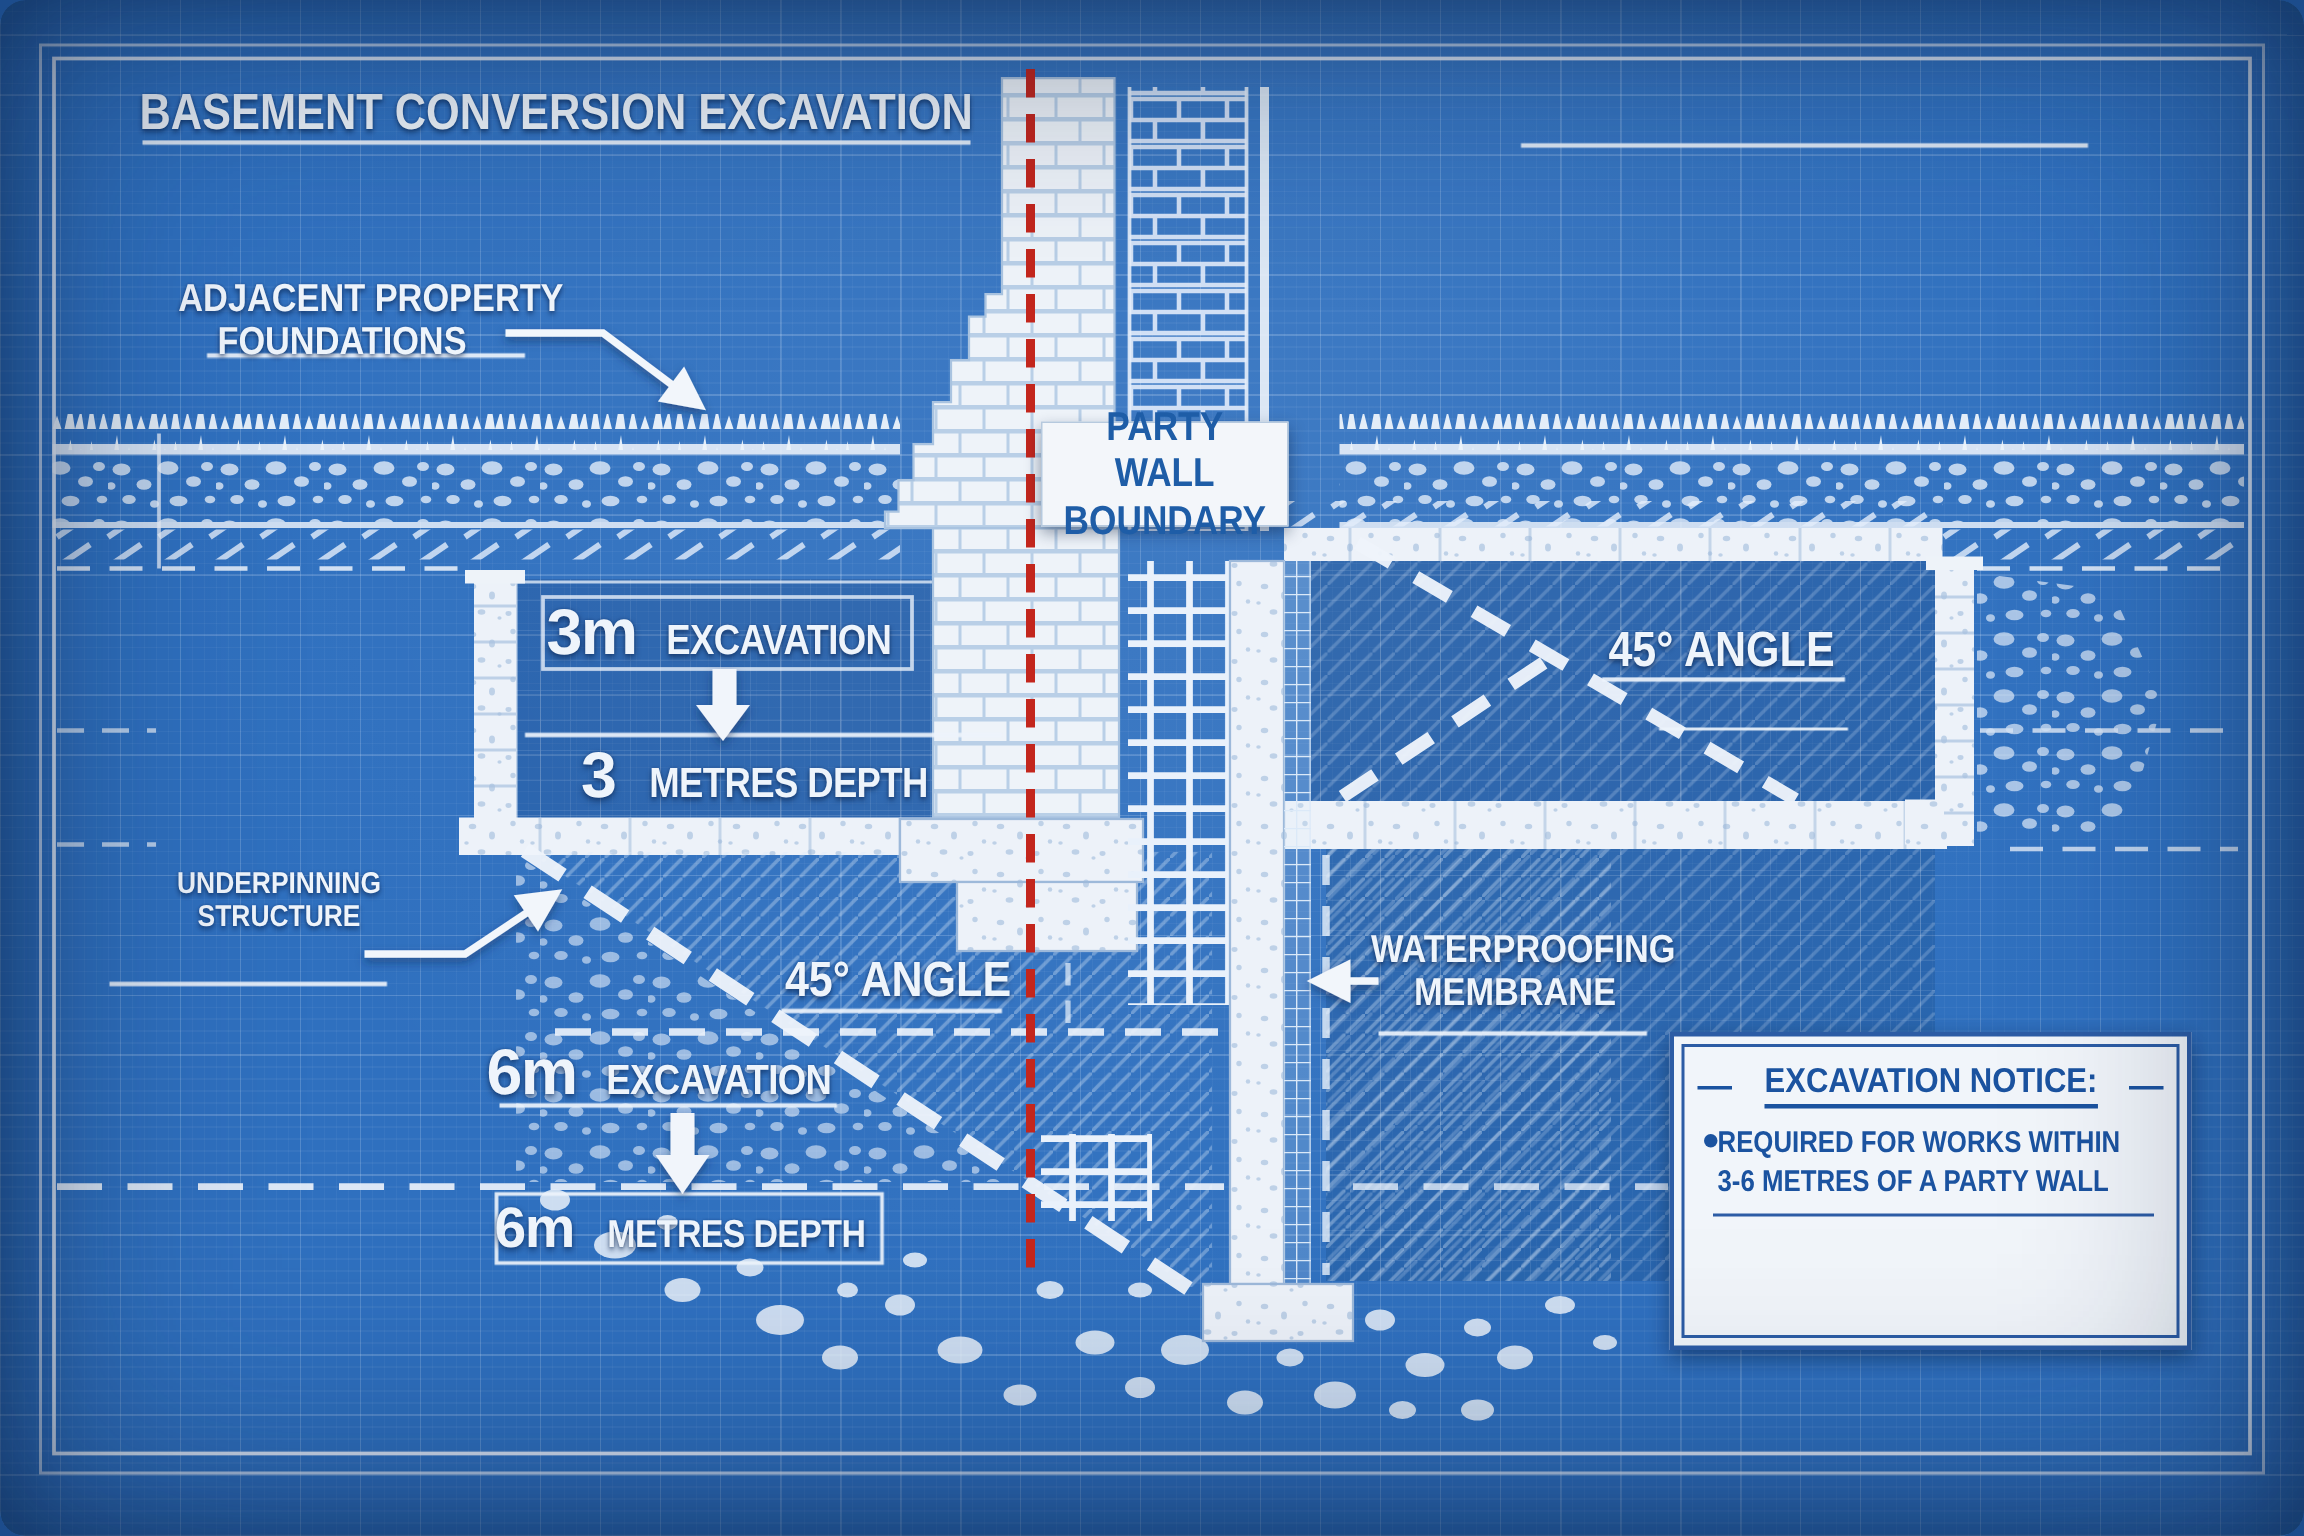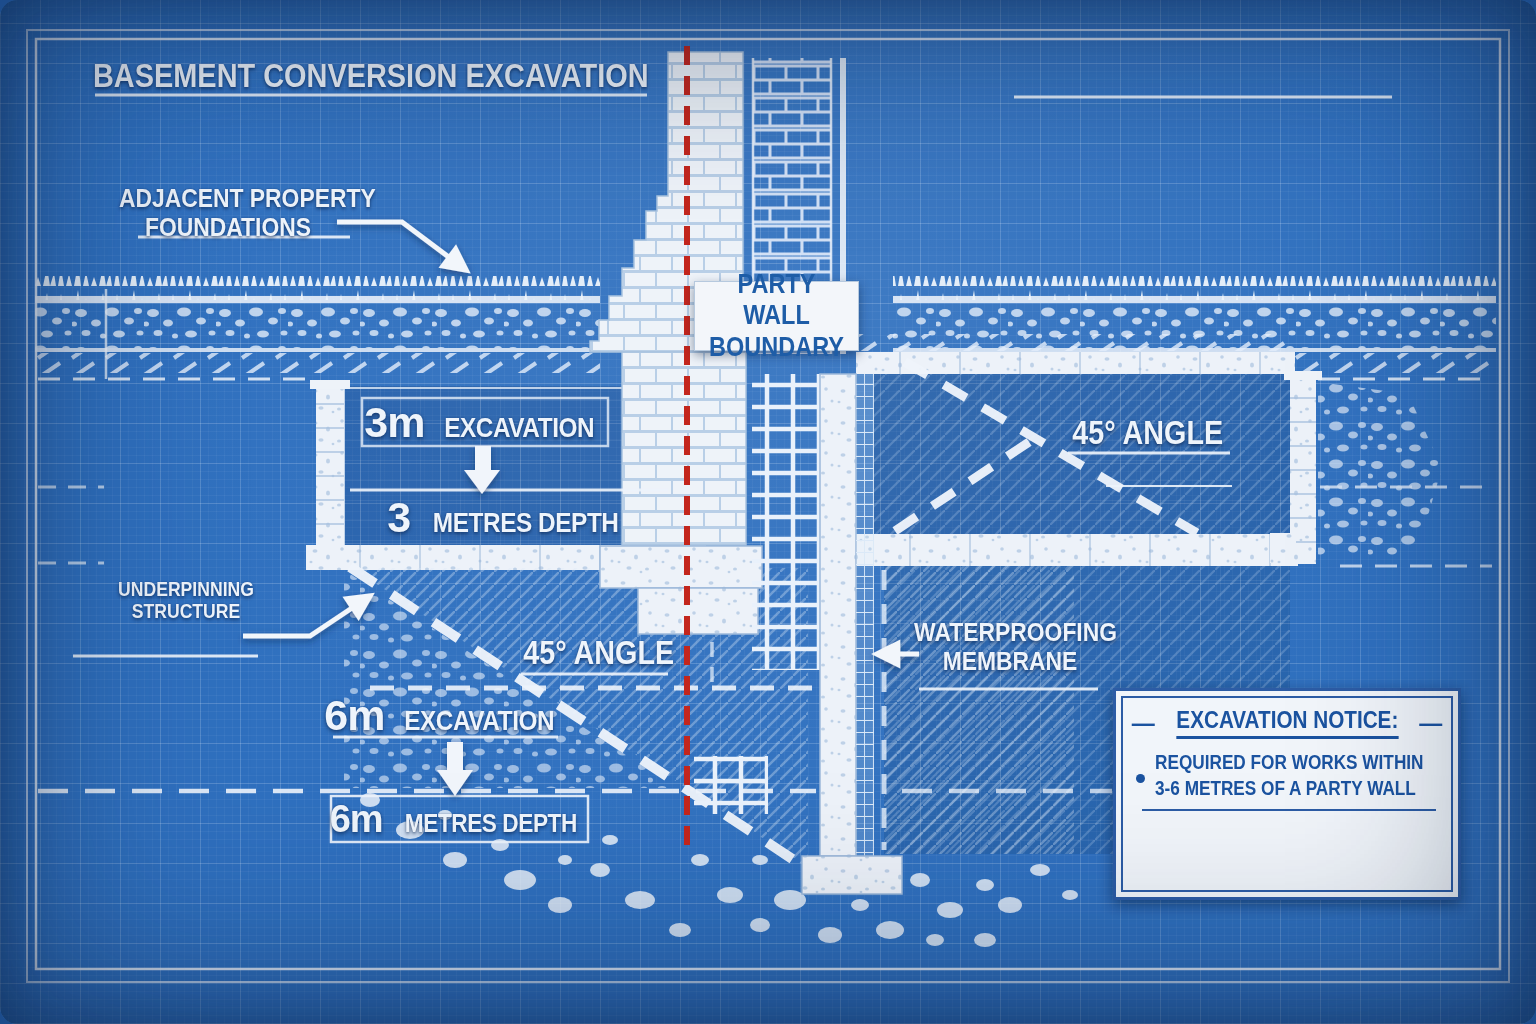--- a/index.html
+++ b/index.html
@@ -29,21 +29,21 @@
   .plate{position:absolute;z-index:22;background:#f3f6fa;border:1px solid #b6c9de;
     box-shadow:0 4px 10px rgba(8,28,60,.45);display:flex;align-items:center;justify-content:center;
     color:#1e5da7;font-weight:bold;text-align:center;line-height:1.16;}
   .notice{position:absolute;z-index:22;background:#f1f5fa;border:3px solid #2c5ca5;
     box-shadow:0 5px 14px rgba(8,28,60,.5);color:#1b53a0;font-weight:bold;}
   .notice .inner{position:absolute;inset:5px;border:2px solid #2c5ca5;pointer-events:none;}
   .notice .ntitle{position:absolute;top:16px;left:0;right:0;display:flex;justify-content:center;
     align-items:center;gap:9px;font-size:23px;}
   .notice .ntitle .t{border-bottom:3px solid #1b53a0;padding-bottom:2px;display:inline-block;transform:scaleX(.9);}
   .notice .ndash{font-size:23px;}
-  .notice .bullet{position:absolute;left:20px;right:10px;display:flex;gap:10px;font-size:20px;line-height:1.3;text-align:left;align-items:center;}
+  .notice .bullet{position:absolute;left:20px;right:10px;display:flex;font-size:20px;line-height:1.3;text-align:left;}
   .notice .dot{width:9px;height:9px;border-radius:50%;background:#1b53a0;margin-top:7px;flex:0 0 9px;}
   .notice .blines{display:block;}
   .notice .blines div{transform:scaleX(.86);transform-origin:left center;white-space:nowrap;}
   .notice .divider{position:absolute;left:26px;right:22px;top:118px;height:2px;background:#2c5ca5;}
 </style>
 </head>
 <body>
 
 <div class="blueprint">
 

